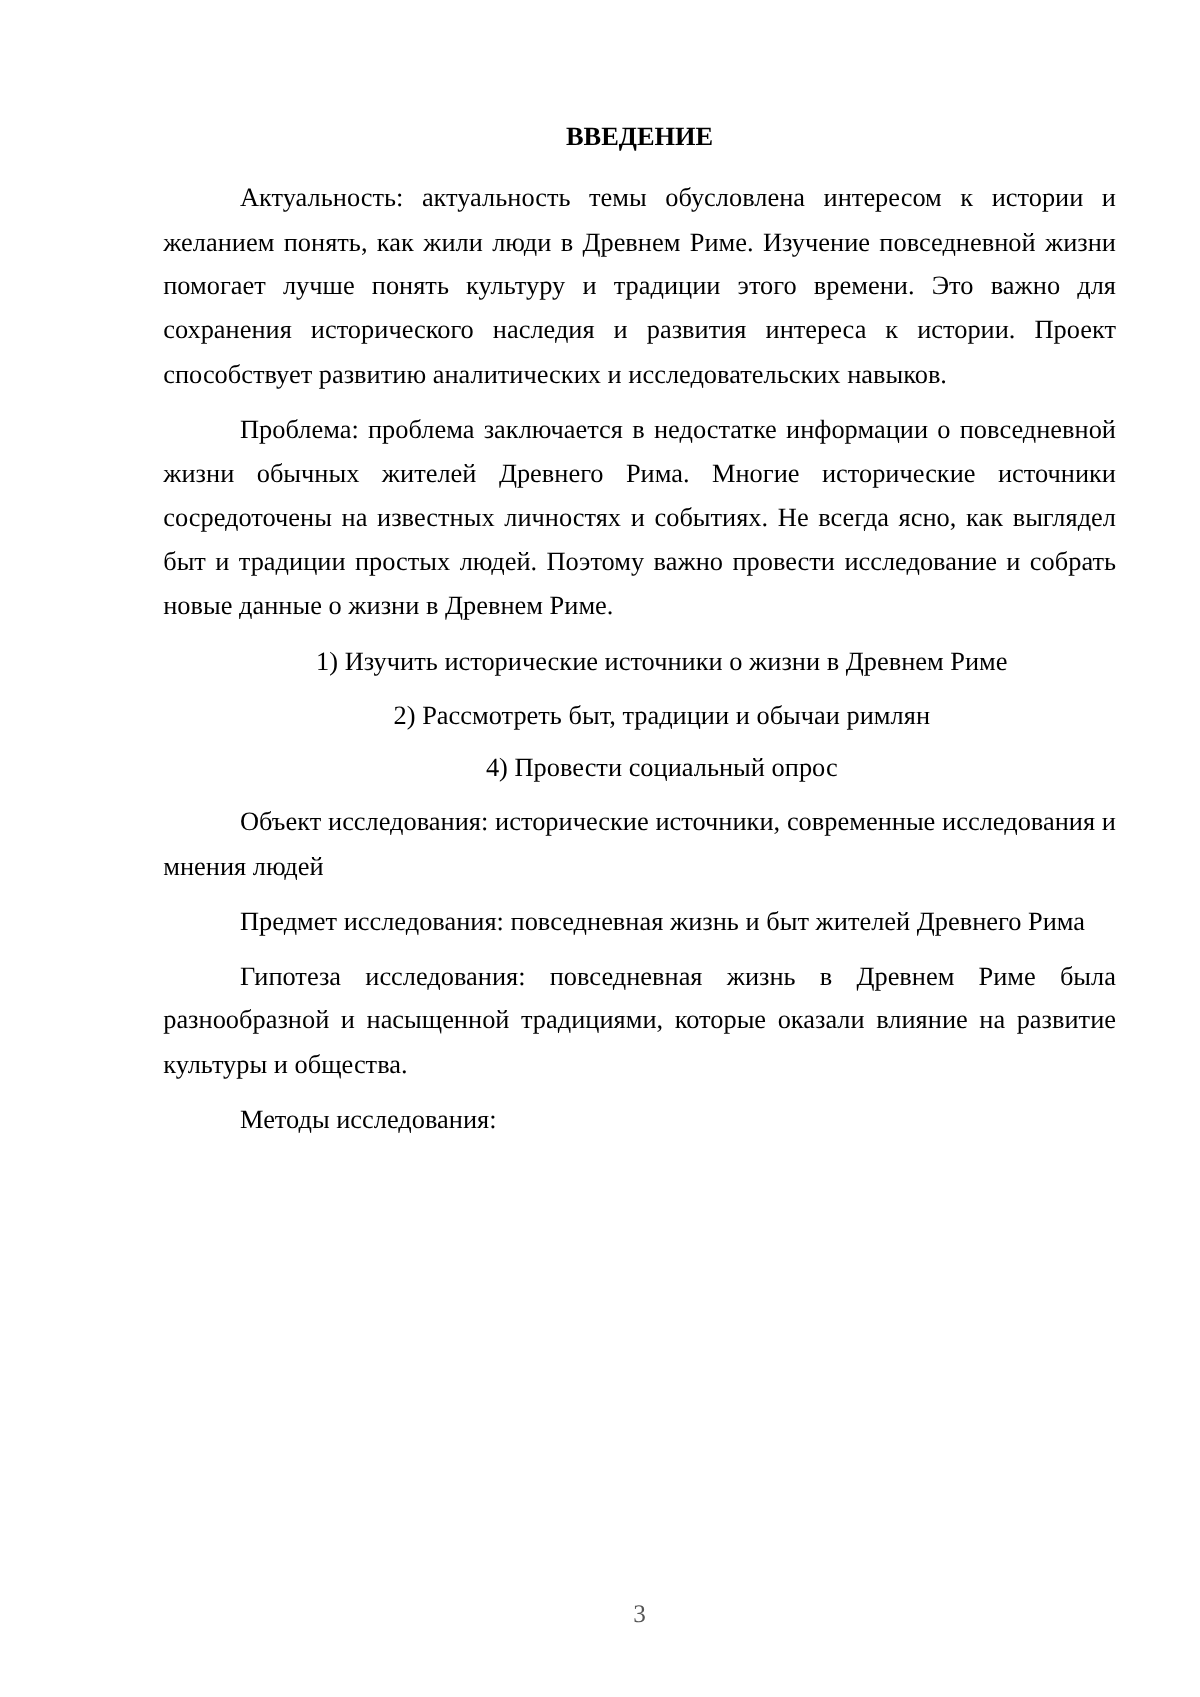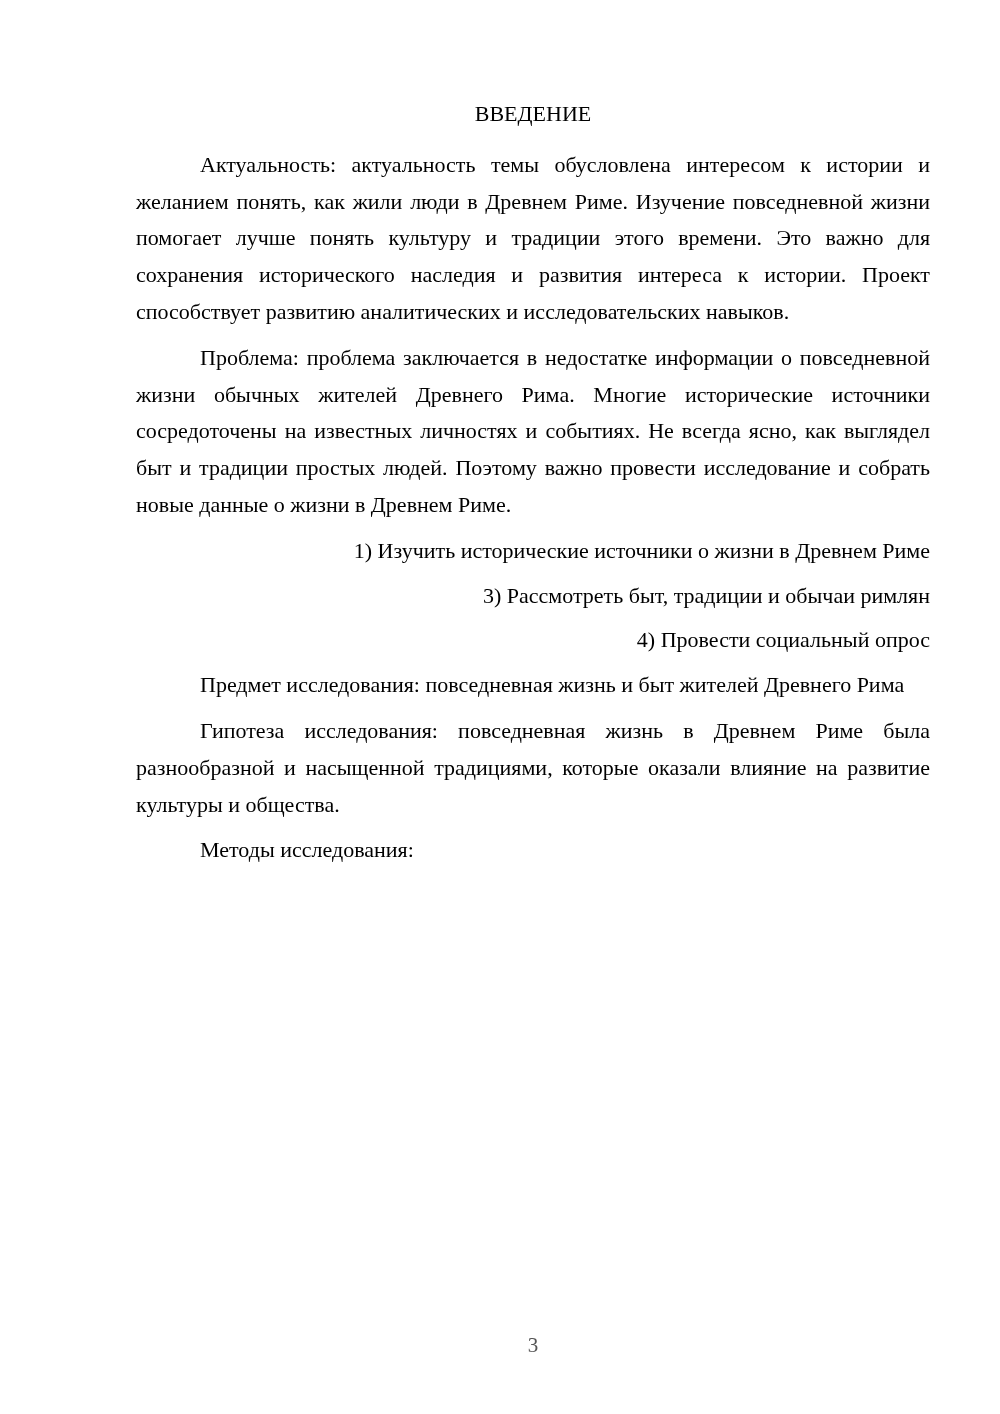--- a/index.html
+++ b/index.html
@@ -16,34 +16,34 @@
     padding: 96px 70px 0 136px;
     font-family: "Liberation Serif", "DejaVu Serif", serif;
     font-size: 22px;
     line-height: 36.8px;
     color: #000000;
     overflow: hidden;
   }
   .doc-title {
     margin: 0 0 14px 0;
     font-size: 22px;
-    font-weight: normal;
+    font-weight: bold;
     text-align: center;
     line-height: 36.8px;
   }
   .para {
     margin: 0 0 9px 0;
     text-indent: 64px;
     text-align: justify;
     font-family: Liberation Serif, serif;
   }
   .task {
     margin: 0 0 8px 0;
     padding-left: 37px;
-    text-align: right;
+    text-align: center;
   }
   .page-number {
     position: absolute;
     left: 136px;
     right: 70px;
     top: 1327px;
     text-align: center;
     font-size: 21px;
     color: #555555;
   }
@@ -56,24 +56,25 @@
   <h1 class="doc-title">ВВЕДЕНИЕ</h1>
 
   <p class="para">Актуальность: актуальность темы обусловлена интересом к истории и желанием понять, как жили люди в Древнем Риме. Изучение повседневной жизни помогает лучше понять культуру и традиции этого времени. Это важно для сохранения исторического наследия и развития интереса к истории. Проект способствует развитию аналитических и исследовательских навыков.</p>
 
   <p class="para">Проблема: проблема заключается в недостатке информации о повседневной жизни обычных жителей Древнего Рима. Многие исторические источники сосредоточены на известных личностях и событиях. Не всегда ясно, как выглядел быт и традиции простых людей. Поэтому важно провести исследование и собрать новые данные о жизни в Древнем Риме.</p>
 
 
 
   <div>
     <p class="task">1) Изучить исторические источники о жизни в Древнем Риме</p>
-    <p class="task">3) Рассмотреть быт, традиции и обычаи римлян</p>
+    <p class="task">2) Рассмотреть быт, традиции и обычаи римлян</p>
     <p class="task">4) Провести социальный опрос</p>
   </div>
 
+  <p class="para">Объект исследования: исторические источники, современные исследования и мнения людей</p>
 
   <p class="para">Предмет исследования: повседневная жизнь и быт жителей Древнего Рима</p>
 
   <p class="para">Гипотеза исследования: повседневная жизнь в Древнем Риме была разнообразной и насыщенной традициями, которые оказали влияние на развитие культуры и общества.</p>
 
   <p class="para">Методы исследования:</p>
 
   <div class="page-number">3</div>
 
 </div>

